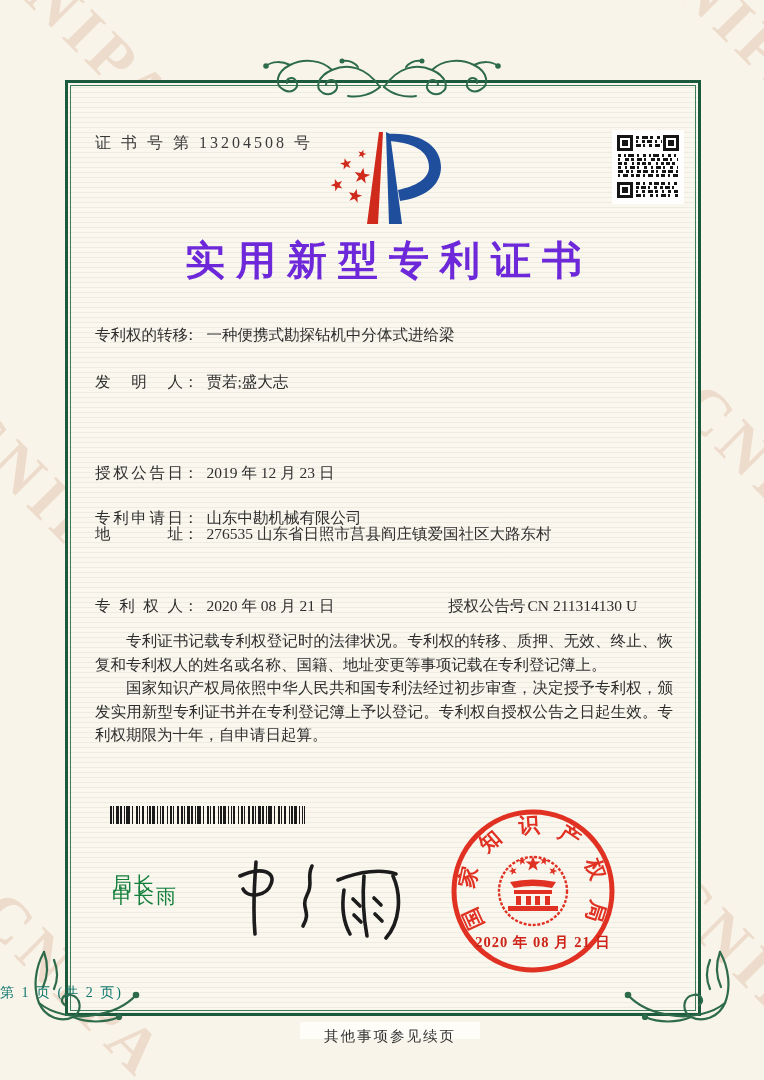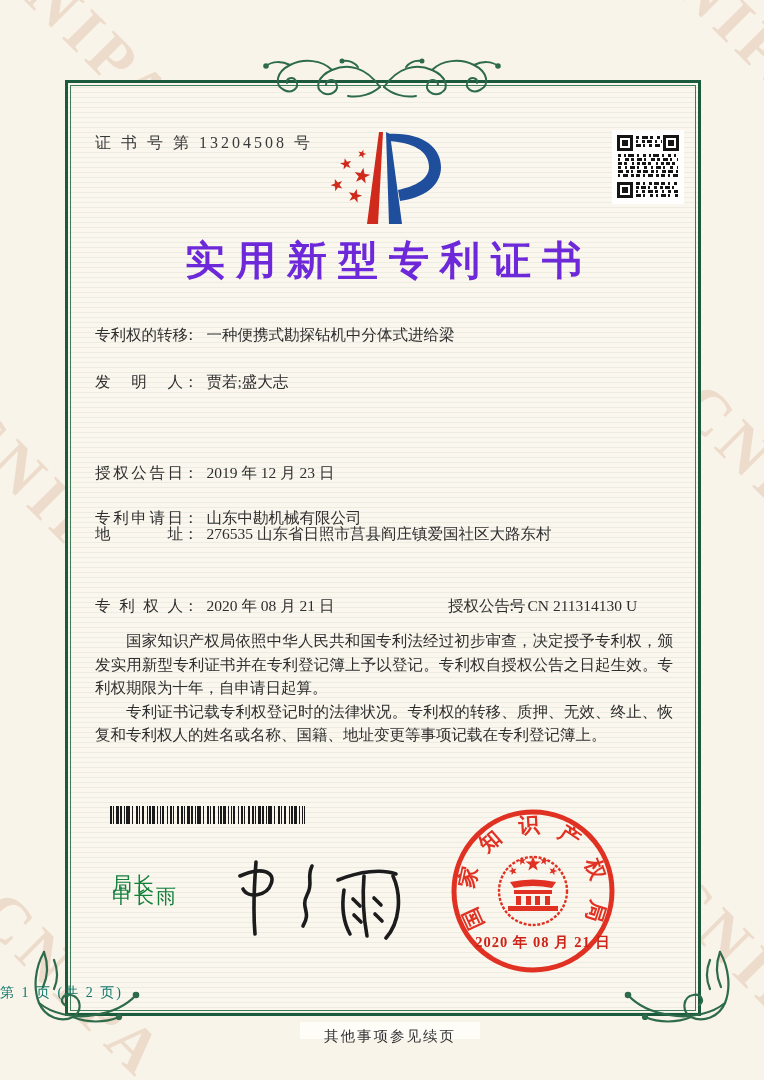--- a/index.html
+++ b/index.html
@@ -181,22 +181,22 @@
       <span class="flabel">地址</span><span>：</span><span class="fvalue">276535 山东省日照市莒县阎庄镇爱国社区大路东村</span>
     </div>
     <div class="row" style="top:596px;">
       <span class="flabel">专利权人</span><span>：</span><span class="fvalue">2020 年 08 月 21 日</span>
       <span class="col2">
         <span class="flabel">授权公告号</span><span>：</span><span class="fvalue">CN 211314130 U</span>
       </span>
     </div>
 
     <div class="paras">
+      <p>专利证书记载专利权登记时的法律状况。专利权的转移、质押、无效、终止、恢复和专利权人的姓名或名称、国籍、地址变更等事项记载在专利登记簿上。</p>
       <p>国家知识产权局依照中华人民共和国专利法经过初步审查，决定授予专利权，颁发实用新型专利证书并在专利登记簿上予以登记。专利权自授权公告之日起生效。专利权期限为十年，自申请日起算。</p>
-      <p>专利证书记载专利权登记时的法律状况。专利权的转移、质押、无效、终止、恢复和专利权人的姓名或名称、国籍、地址变更等事项记载在专利登记簿上。</p>
     </div>
 
     <svg class="barcode" viewBox="0 0 195 18" preserveAspectRatio="none">
       <line x1="0" y1="9" x2="195" y2="9" stroke="#1a1a1a" stroke-width="18" stroke-dasharray="2 1 1 2 3 1 2 2 1 1 4 2 1 3 2 1 1 2 2 3 1 1 2 1 3 2 1 2 1 1 2 3 1 2 2 1 1 3 2 2"></line>
     </svg>
 
     <div class="signer" style="top:871px;">局长</div>
     <div class="signer" style="top:883px;">申长雨</div>
 
     <svg class="signature" viewBox="0 0 192 88">

